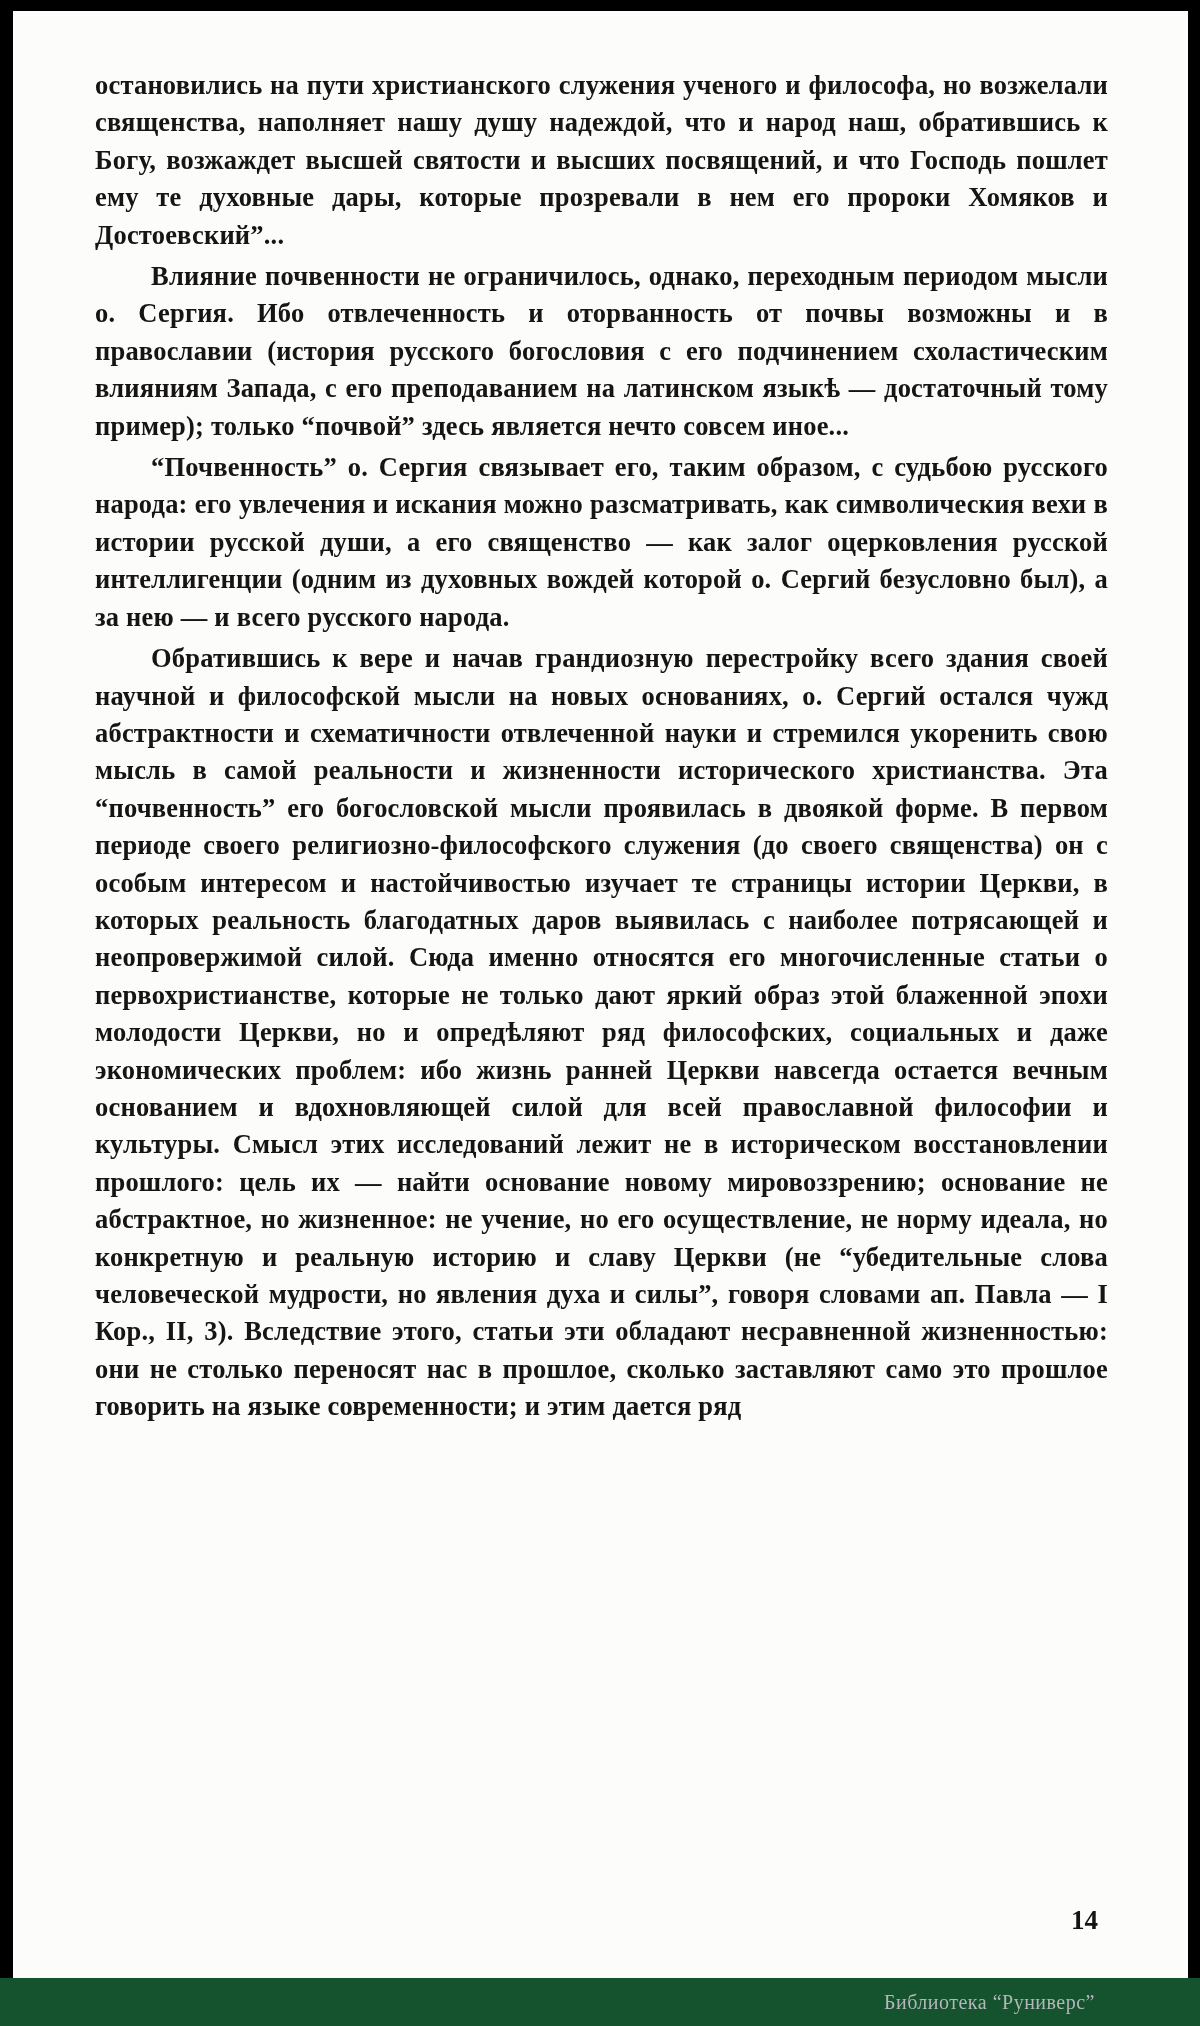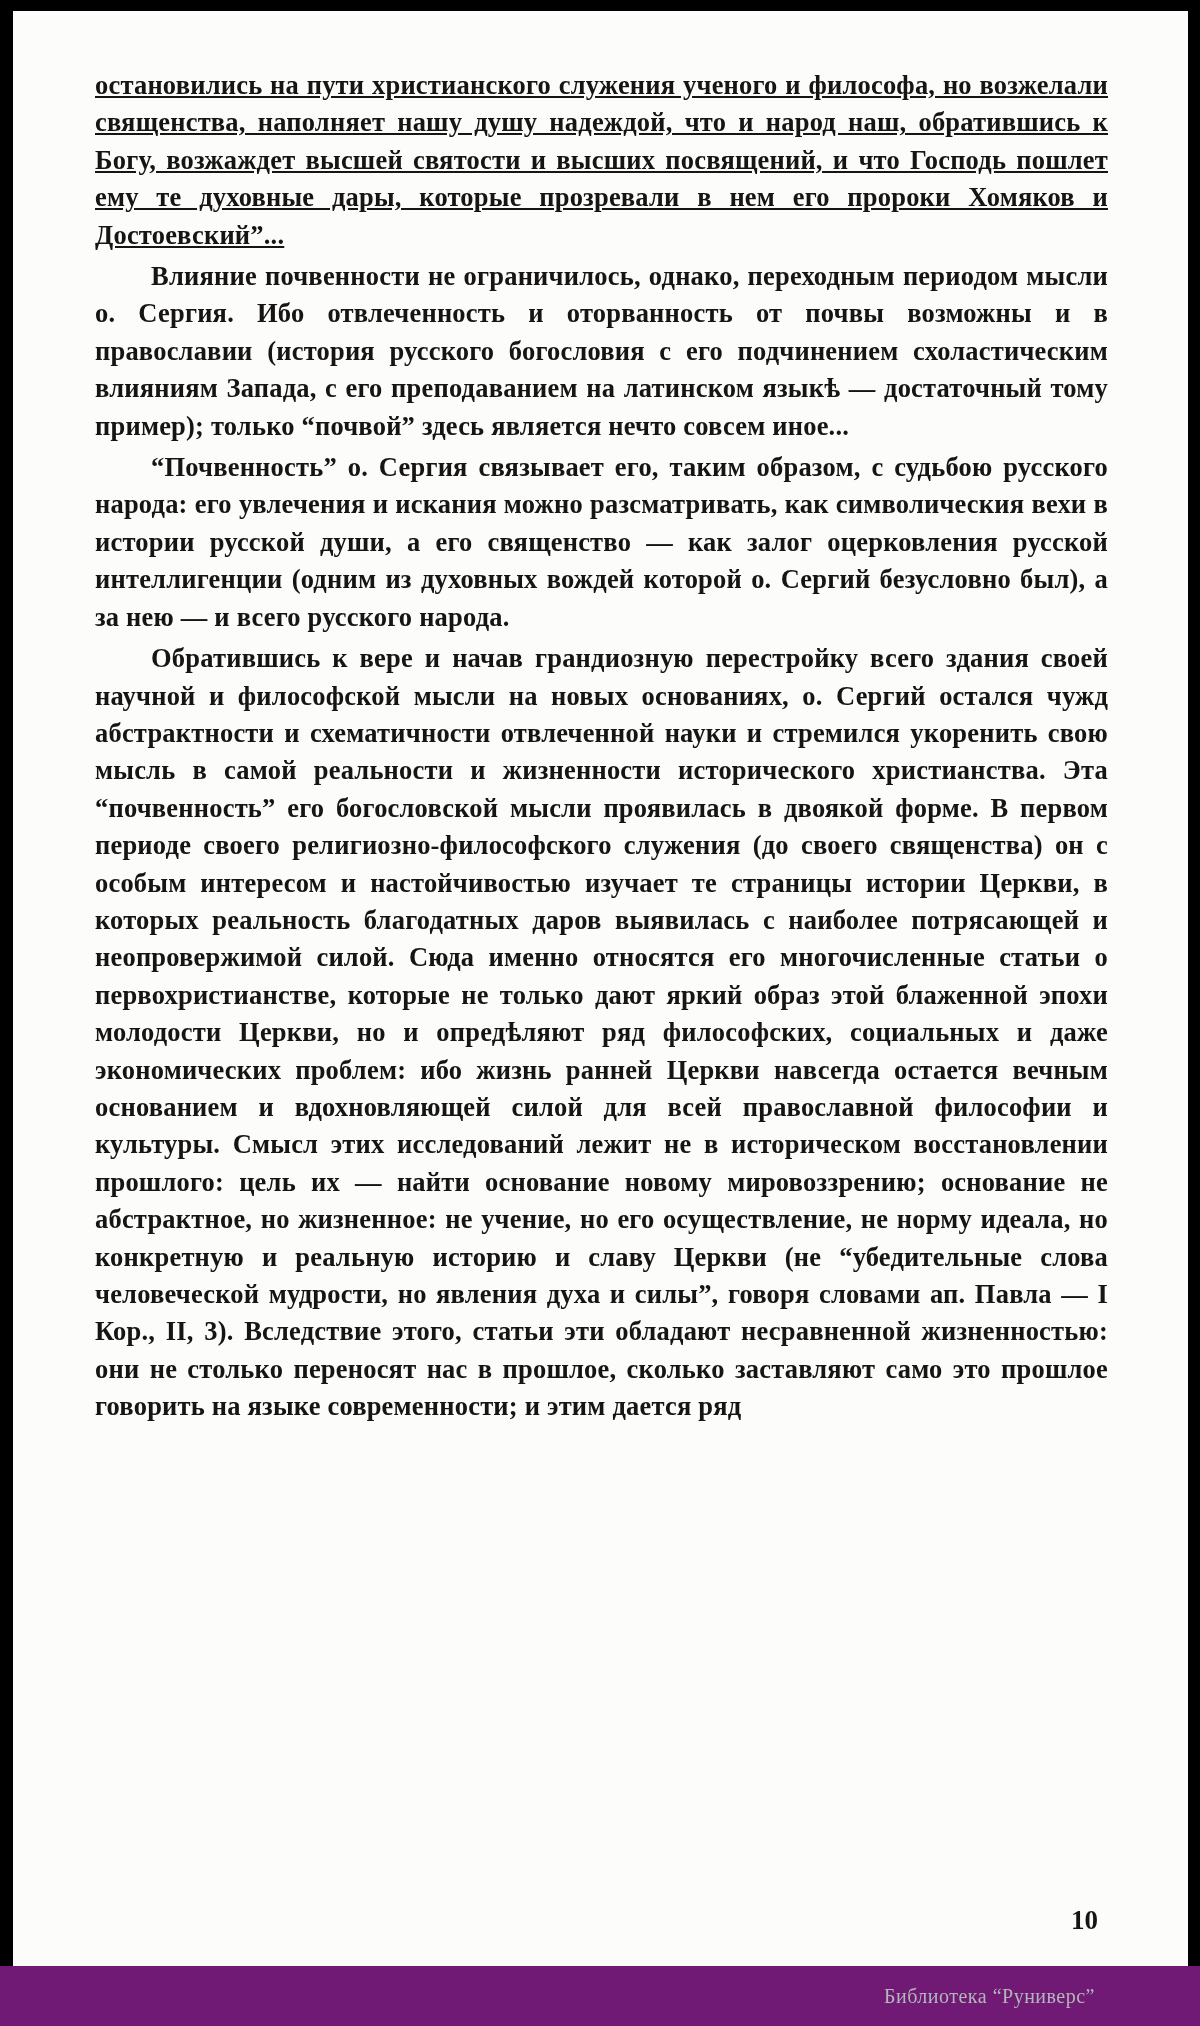--- a/index.html
+++ b/index.html
@@ -35,38 +35,37 @@
     font-size: 26.5px;
     line-height: 37.4px;
     letter-spacing: 0.2px;
     color: #171514;
     text-align: justify;
     text-indent: 56px;
     margin: 0 0 4px 0;
   }
   .para.first {
     text-indent: 0;
-    text-decoration: underline;
   }
   .folio {
     position: absolute;
     right: 90px;
     bottom: 42px;
     font-family: "Liberation Serif", "DejaVu Serif", serif;
     font-weight: 700;
     font-size: 27px;
     color: #171514;
   }
   .scan-footer {
     position: absolute;
     left: 0;
     right: 0;
     bottom: 0;
-    height: 60px;
-    background: #701a75;
+    height: 48px;
+    background: #14532d;
     display: flex;
     align-items: center;
     justify-content: flex-end;
     padding-right: 105px;
     box-sizing: border-box;
     margin-top: 36px;
   }
   .footer-label {
     font-family: "Liberation Serif", "DejaVu Serif", serif;
     font-size: 20px;
@@ -79,18 +78,18 @@
 <body>
 
 <div class="scan">
   <main class="page">
     <section class="text-block">
       <p class="para first">остановились на пути христианского служения ученого и философа, но возжелали священства, наполняет нашу душу надеждой, что и народ наш, обратившись к Богу, возжаждет высшей святости и высших посвящений, и что Господь пошлет ему те духовные дары, которые прозревали в нем его пророки Хомяков и Достоевский”...</p>
       <p class="para">Влияние почвенности не ограничилось, однако, переходным периодом мысли о. Сергия. Ибо отвлеченность и оторванность от почвы возможны и в православии (история русского богословия с его подчинением схоластическим влияниям Запада, с его преподаванием на латинском языкѣ — достаточный тому пример); только “почвой” здесь является нечто совсем иное...</p>
       <p class="para">“Почвенность” о. Сергия связывает его, таким образом, с судьбою русского народа: его увлечения и искания можно разсматривать, как символическия вехи в истории русской души, а его священство — как залог оцерковления русской интеллигенции (одним из духовных вождей которой о. Сергий безусловно был), а за нею — и всего русского народа.</p>
       <p class="para">Обратившись к вере и начав грандиозную перестройку всего здания своей научной и философской мысли на новых основаниях, о. Сергий остался чужд абстрактности и схематичности отвлеченной науки и стремился укоренить свою мысль в самой реальности и жизненности исторического христианства. Эта “почвенность” его богословской мысли проявилась в двоякой форме. В первом периоде своего религиозно-философского служения (до своего священства) он с особым интересом и настойчивостью изучает те страницы истории Церкви, в которых реальность благодатных даров выявилась с наиболее потрясающей и неопровержимой силой. Сюда именно относятся его многочисленные статьи о первохристианстве, которые не только дают яркий образ этой блаженной эпохи молодости Церкви, но и опредѣляют ряд философских, социальных и даже экономических проблем: ибо жизнь ранней Церкви навсегда остается вечным основанием и вдохновляющей силой для всей православной философии и культуры. Смысл этих исследований лежит не в историческом восстановлении прошлого: цель их — найти основание новому мировоззрению; основание не абстрактное, но жизненное: не учение, но его осуществление, не норму идеала, но конкретную и реальную историю и славу Церкви (не “убедительные слова человеческой мудрости, но явления духа и силы”, говоря словами ап. Павла — I Кор., II, 3). Вследствие этого, статьи эти обладают несравненной жизненностью: они не столько переносят нас в прошлое, сколько заставляют само это прошлое говорить на языке современности; и этим дается ряд</p>
     </section>
-    <div class="folio">10</div>
+    <div class="folio">14</div>
   </main>
   <footer class="scan-footer">
     <span class="footer-label">Библиотека “Руниверс”</span>
   </footer>
 </div>
 
 </body></html>

